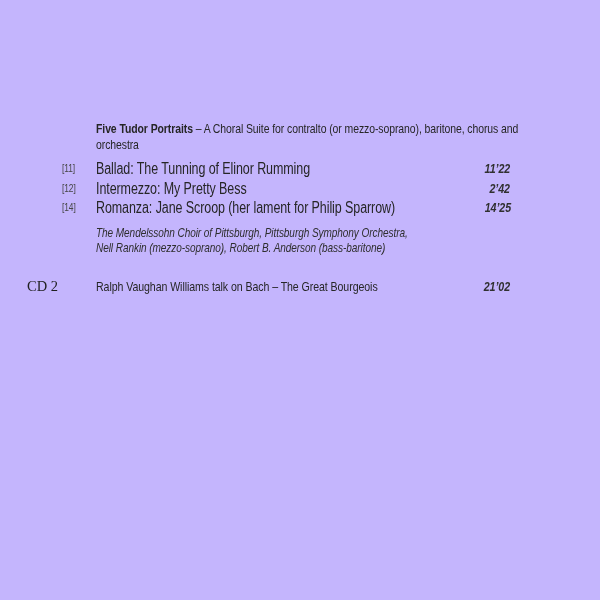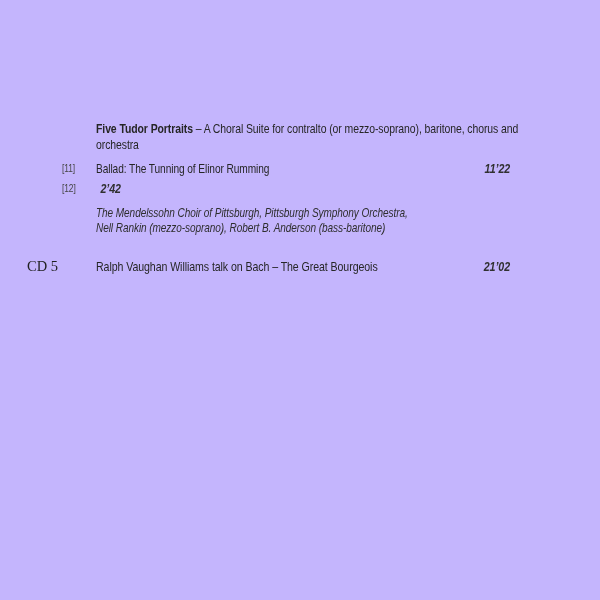--- a/index.html
+++ b/index.html
@@ -56,21 +56,21 @@
     padding: 0 90px 0 62px;
   }
   .track-number {
     flex: none;
     width: 34px;
     font-size: 10.8px;
     color: #454545;
   }
   .track-title {
     flex: 1 1 auto;
-    font-size: 13px;
+    font-size: 16px;
     overflow: visible;
   }
   .track-duration {
     flex: none;
     font-size: 13px;
     font-style: italic;
     color: #303030;
     font-weight: bold;
   }
 
@@ -113,31 +113,37 @@
     </div>
 
     <div class="track-row">
       <span class="track-number"><span class="cond">[11]</span></span>
       <span class="track-title"><span class="cond">Ballad: The Tunning of Elinor Rumming</span></span>
       <span class="track-duration"><span class="cond-right">11’22</span></span>
     </div>
 
     <div class="track-row">
       <span class="track-number"><span class="cond">[12]</span></span>
+      <span class="track-title"><span class="cond">Intermezzo: My Pretty Bess</span></span>
       <span class="track-duration"><span class="cond-right">2’42</span></span>
     </div>
 
 
+    <div class="track-row">
+      <span class="track-number"><span class="cond">[14]</span></span>
+      <span class="track-title"><span class="cond">Romanza: Jane Scroop (her lament for Philip Sparrow)</span></span>
+      <span class="track-duration"><span class="cond-right">14’25</span></span>
+    </div>
 
 
     <div class="performers">
       <div><span class="cond">The Mendelssohn Choir of Pittsburgh, Pittsburgh Symphony Orchestra,</span></div>
       <div><span class="cond">Nell Rankin (mezzo-soprano), Robert B. Anderson (bass-baritone)</span></div>
     </div>
 
     <div class="cd2-row">
-      <span class="cd-label">CD 5</span>
+      <span class="cd-label">CD 2</span>
       <span class="cd2-title"><span class="cond">Ralph Vaughan Williams talk on Bach – The Great Bourgeois</span></span>
       <span class="track-duration"><span class="cond-right">21’02</span></span>
     </div>
 
   </div>
 </div>
 
 </body></html>

